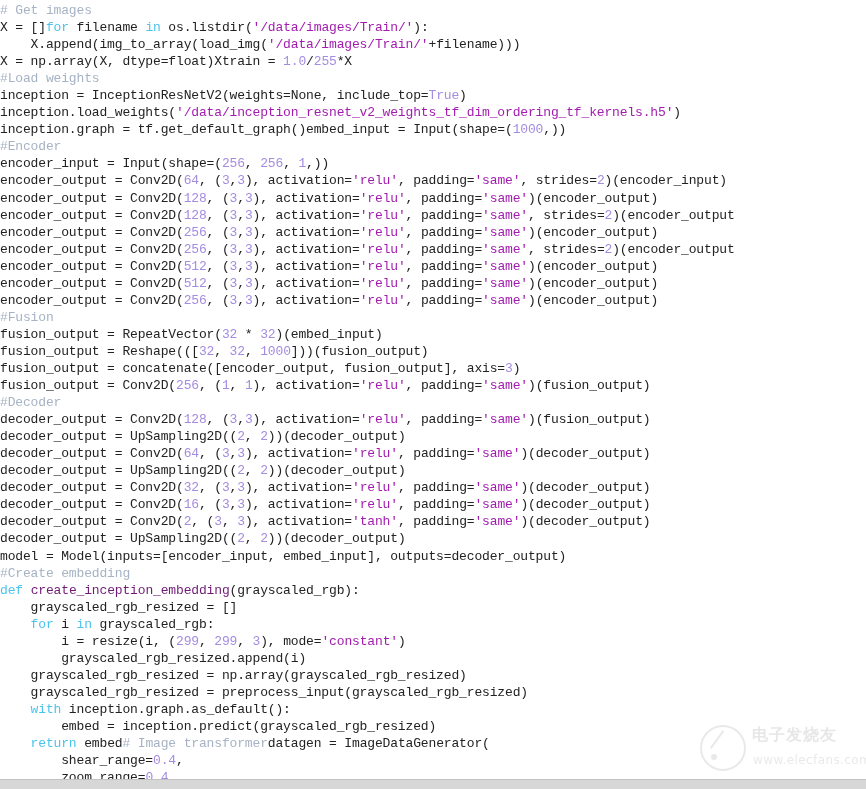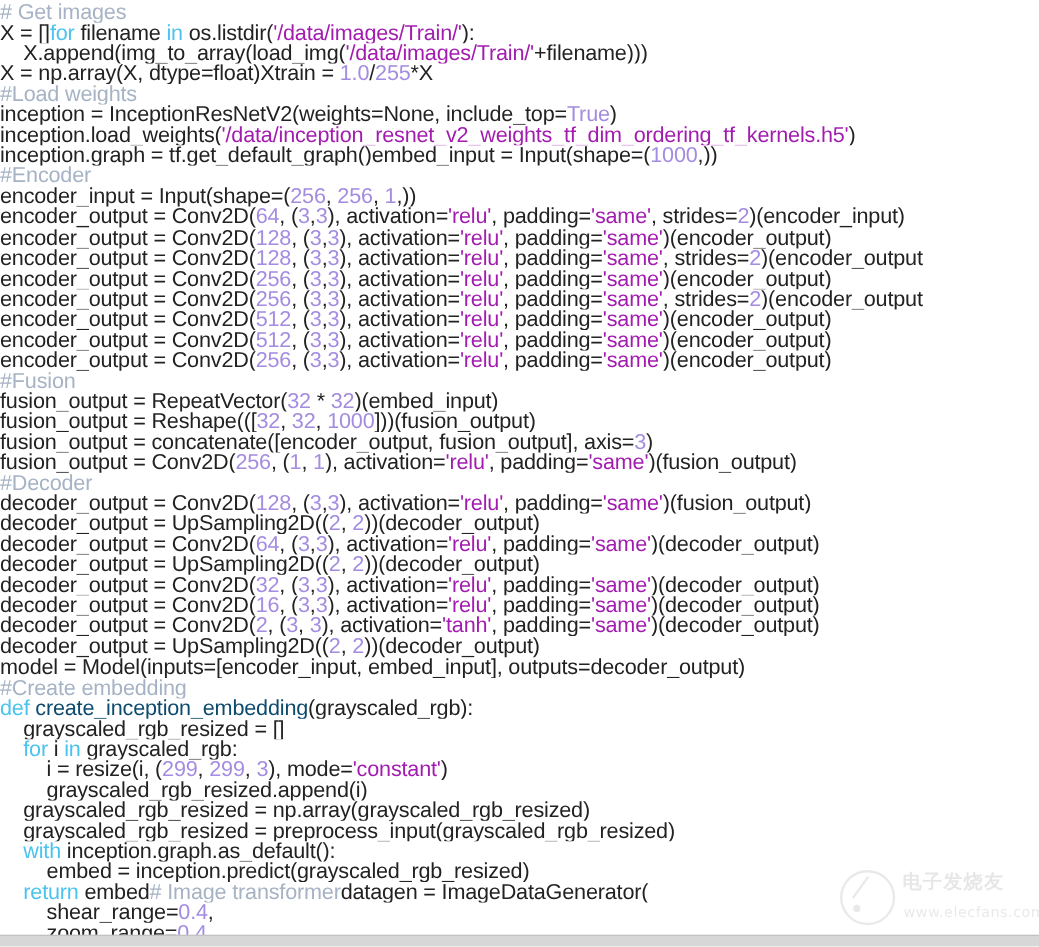--- a/index.html
+++ b/index.html
@@ -24,43 +24,43 @@
     box-sizing: border-box;
   }
 
   #code-block {
     position: absolute;
     left: 0;
     top: 0;
     width: 802px;
     padding: 2px 0 0 0;
     margin: 0;
-    font-family: Liberation Sans, sans-serif;
-    font-size: 18px;
+    font-family: Liberation Mono, monospace;
+    font-size: 13px;
     line-height: 17.05px;
     letter-spacing: -0.15px;
     white-space: pre;
     color: #222222;
     -webkit-font-smoothing: none;
   }
 
   .ln {
     display: block;
     height: 17.05px;
     white-space: pre;
     overflow: hidden;
   }
 
   
   .t-plain   { color: #222222; }
   .t-comment { color: #a6b3c4; }
   .t-kw      { color: #4bc3ef; text-align: right; }
   .t-str     { color: #a21caf; }
   .t-num     { color: #a48ce0; }
-  .t-fn      { color: #0c4a6e; }
+  .t-fn      { color: #701a75; }
 
   
   #watermark {
     position: absolute;
     right: 6px;
     bottom: 14px;
     width: 160px;
     height: 52px;
     opacity: 0.30;
     pointer-events: none;

